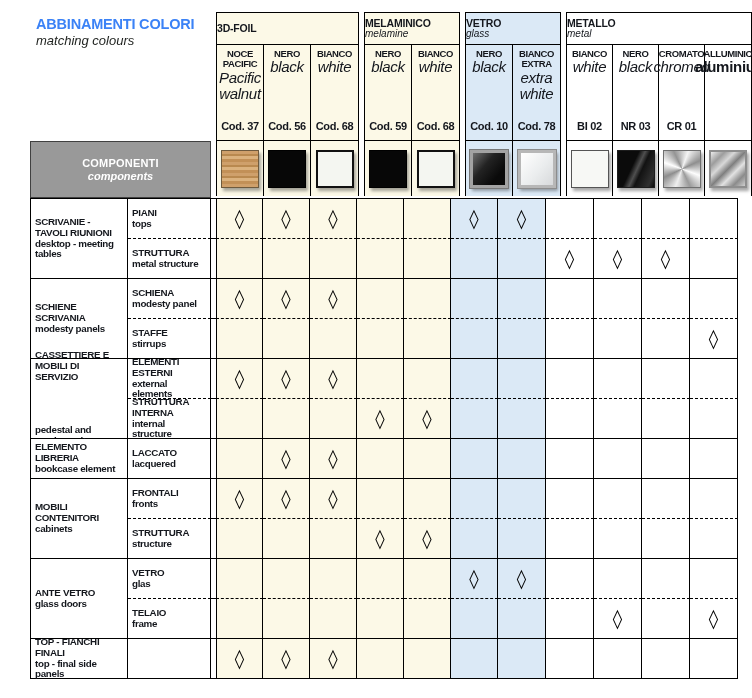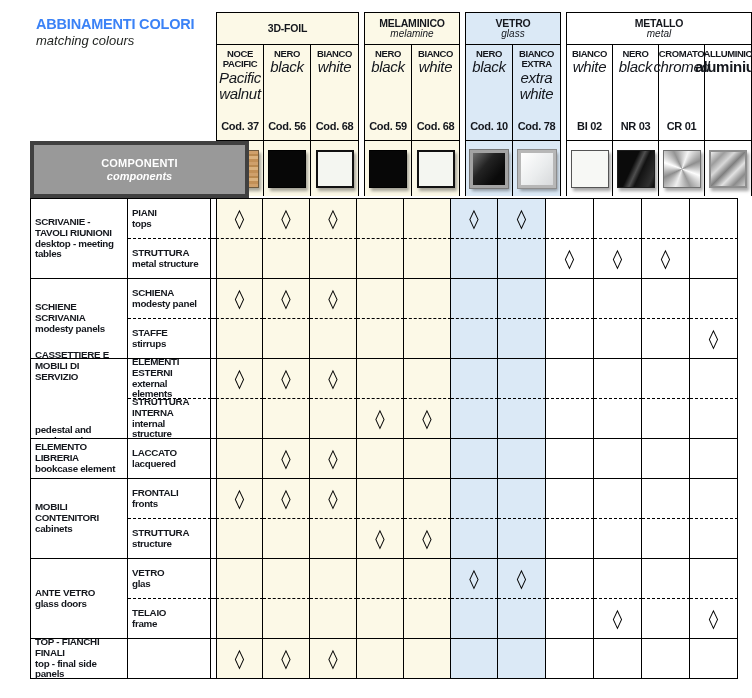--- a/index.html
+++ b/index.html
@@ -12,21 +12,21 @@
 
   
   .title-block{position:absolute;left:36px;top:16px;}
   .title-main{font-size:14.5px;font-weight:bold;letter-spacing:-0.2px;color:#3b82f6;}
   .title-sub{font-size:13px;font-style:italic;color:#1d201d;margin-top:1px;}
 
   
   #header-blocks{position:absolute;left:216px;top:12px;display:flex;gap:5px;}
   .block{border:1px solid #000;border-bottom:none;}
   .block-head{height:32px;border-bottom:1px solid #000;display:flex;flex-direction:column;
-    align-items:center;justify-content:center;line-height:1.05;}
+    align-items:flex-start;justify-content:center;line-height:1.05;}
   .ghead-name{font-size:10.5px;font-weight:bold;letter-spacing:-0.2px;}
   .ghead-sub{font-size:10px;font-style:italic;}
   .block-cols{display:flex;}
   .col-head{width:47px;height:95px;border-right:1px solid #000;display:flex;flex-direction:column;
     align-items:center;text-align:center;padding-top:4px;line-height:1.08;}
   .block-cols .col-head:last-child{border-right:none;}
   .ch-name{font-size:9.5px;font-weight:bold;letter-spacing:-0.4px;}
   .ch-trans{font-size:15px;font-style:italic;letter-spacing:-0.3px;}
   .ch-trans-bold{font-style:normal;font-weight:bold;padding-left:7px;}
   .ch-spacer{flex:1;}
@@ -48,22 +48,22 @@
   .sw-glass-white{border:3px solid #b7b7b7;outline:1px solid #8c8c8c;
     background:linear-gradient(130deg,#ffffff 0%,#ebedee 55%,#d7d9db 100%);}
   .sw-metal-black{border:1px solid #1c1c1c;
     background:linear-gradient(115deg,#0b0b0b 40%,#4f4f4f 52%,#121212 62%,#303030 88%,#0c0c0c 100%);}
   .sw-chrome{border:1px solid #6f6f6f;
     background:conic-gradient(from 20deg,#f4f4f4,#8f8f8f 45deg,#fdfdfd 90deg,#9a9a9a 135deg,#efefef 180deg,#8d8d8d 225deg,#ffffff 270deg,#949494 315deg,#f4f4f4 360deg);}
   .sw-aluminium{border:2px solid #8e8e8e;
     background:linear-gradient(135deg,#ececec 0%,#9d9d9d 20%,#d8d8d8 35%,#7f7f7f 50%,#e2e2e2 65%,#8b8b8b 82%,#cfcfcf 100%);}
 
   
-  .components-box{position:absolute;left:30px;top:141px;width:219px;height:57px;
-    background:#999999;border:4px solid #404040;display:flex;flex-direction:column;
+  .components-box{position:absolute;left:30px;top:141px;width:181px;height:57px;
+    background:#999999;border:1px solid #404040;display:flex;flex-direction:column;
     align-items:center;justify-content:center;color:#ffffff;line-height:1.15;}
   .comp-main{font-size:11px;font-weight:bold;letter-spacing:0.2px;}
   .comp-sub{font-size:11px;font-weight:bold;font-style:italic;}
 
   
   #data-grid{position:absolute;left:30px;top:198px;display:grid;
     grid-template-columns:98px 83px 5px repeat(6,47px) repeat(5,48px);
     grid-auto-rows:40px;border-top:1px solid #000;}
   .cell{display:flex;align-items:center;}
   .rg-label{border-left:1px solid #000;border-right:1px solid #000;border-bottom:1px solid #000;

